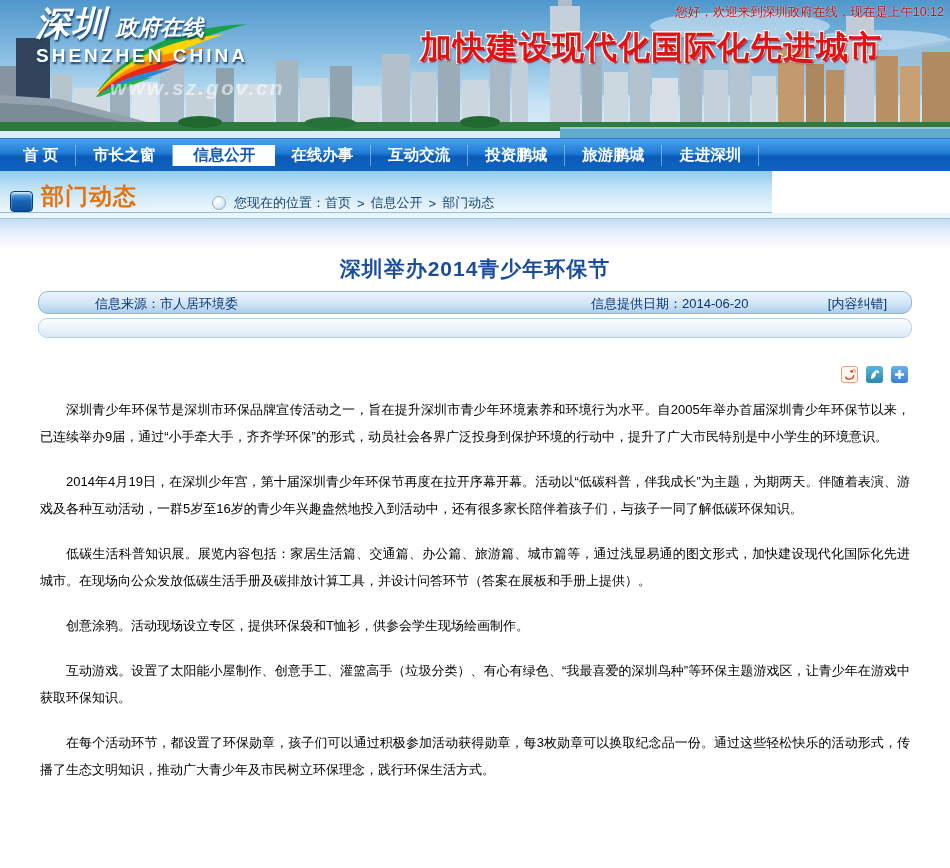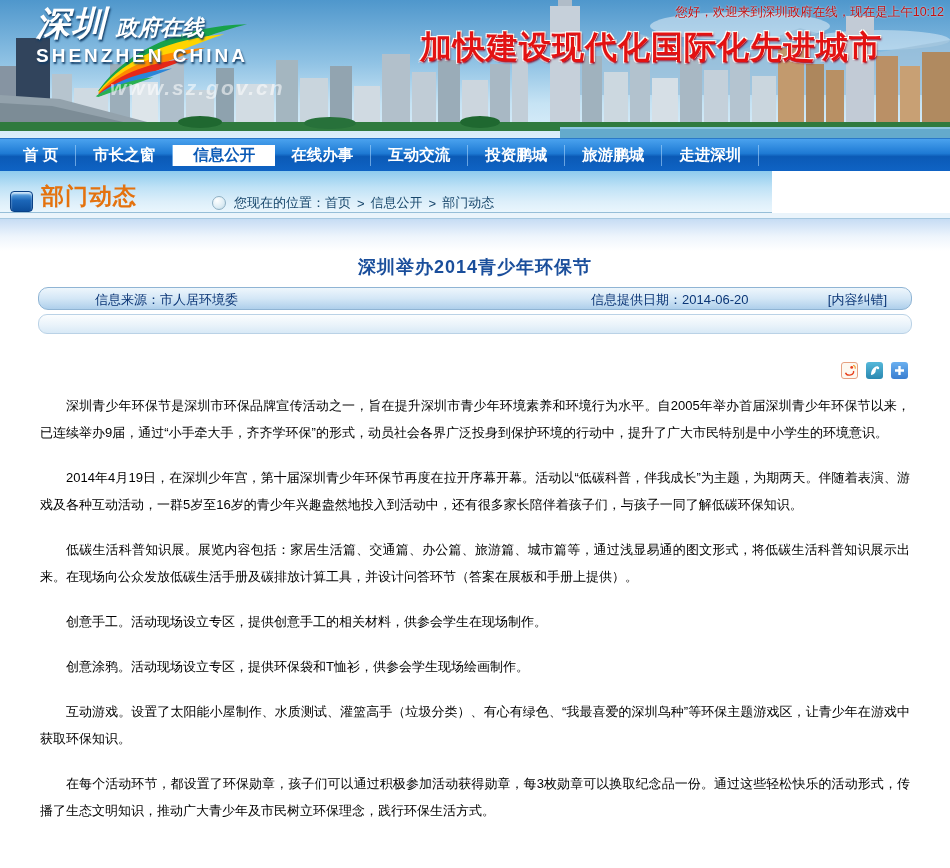--- a/index.html
+++ b/index.html
@@ -31,21 +31,21 @@
   .section-icon{width:21px;height:19px;border-radius:4px;margin:0 8px 0 10px;background:linear-gradient(180deg,#6db4ec 0%,#1b66b8 45%,#0c4e9c 100%);border:1px solid #0a4186;box-shadow:inset 0 2px 2px rgba(255,255,255,.7);}
   .section-title{font-size:23px;font-weight:bold;color:#e4720e;letter-spacing:1px;}
   .crumb-loc{display:flex;align-items:center;margin-left:75px;font-size:13px;color:#17466b;}
   .bullet{width:12px;height:12px;border-radius:50%;background:radial-gradient(circle at 35% 30%,#ffffff 0%,#dcecf4 60%,#b9d2e0 100%);border:1px solid #8fb0c4;margin-right:8px;}
   .crumb-loc a{color:#17466b;text-decoration:none;cursor:pointer;}
   .crumb-sep{margin:0 6px;color:#17466b;}
   .underline2{width:950px;height:5px;background:#eaf4fb;border-bottom:1px solid #a6c8e0;}
   .fadeband{width:950px;height:32px;background:linear-gradient(180deg,#c6dcf4 0%,#eef5fc 55%,#ffffff 100%);}
 
   
-  .title{margin:4px 0 8px 0;text-align:center;font-size:18px;font-weight:bold;color:#1a4e9b;letter-spacing:1px;}
+  .title{margin:4px 0 8px 0;text-align:center;font-size:21px;font-weight:bold;color:#1a4e9b;letter-spacing:1px;}
   .bar{position:relative;margin:0 38px;height:21px;border-radius:10px;border:1px solid #8fb4d4;background:linear-gradient(180deg,#eef6fc 0%,#d4e7f6 50%,#aecfeb 100%);font-size:13px;color:#0a3576;}
   .bar span{position:absolute;top:3px;white-space:nowrap;}
   .bar .src{left:56px;}
   .bar .date{left:552px;}
   .bar .fix{right:24px;cursor:pointer;}
   .bar2{margin:4px 38px 0 38px;height:18px;border-radius:9px;border:1px solid #bad2e6;background:linear-gradient(180deg,#fbfdfe 0%,#e8f2fa 60%,#d8e9f6 100%);}
 
   
   .share{display:flex;justify-content:flex-end;gap:8px;margin:28px 42px 0 0;height:18px;}
   .share .ic{width:17px;height:17px;border-radius:3px;cursor:pointer;display:block;}
@@ -188,20 +188,19 @@
     <span class="ic plus">
       <svg width="17" height="17" viewBox="0 0 17 17">
         <path d="M8.5,4 v9 M4,8.5 h9" stroke="#ffffff" stroke-width="2.4"></path>
       </svg>
     </span>
   </div>
 
   <div class="article">
     <p>深圳青少年环保节是深圳市环保品牌宣传活动之一，旨在提升深圳市青少年环境素养和环境行为水平。自2005年举办首届深圳青少年环保节以来，已连续举办9届，通过“小手牵大手，齐齐学环保”的形式，动员社会各界广泛投身到保护环境的行动中，提升了广大市民特别是中小学生的环境意识。</p>
     <p>2014年4月19日，在深圳少年宫，第十届深圳青少年环保节再度在拉开序幕开幕。活动以“低碳科普，伴我成长”为主题，为期两天。伴随着表演、游戏及各种互动活动，一群5岁至16岁的青少年兴趣盎然地投入到活动中，还有很多家长陪伴着孩子们，与孩子一同了解低碳环保知识。</p>
-    <p>低碳生活科普知识展。展览内容包括：家居生活篇、交通篇、办公篇、旅游篇、城市篇等，通过浅显易通的图文形式，将低碳生活科普知识展示出来。在现场向公众发放低碳生活手册及碳排放计算工具，并设计问答环节（答案在展板和手册上提供）。</p>
-    <p>创意手工。活动现场设立专区，提供创意手工的相关材料，供参会学生在现场制作。</p>
+    <p>低碳生活科普知识展。展览内容包括：家居生活篇、交通篇、办公篇、旅游篇、城市篇等，通过浅显易通的图文形式，加快建设现代化国际化先进城市。在现场向公众发放低碳生活手册及碳排放计算工具，并设计问答环节（答案在展板和手册上提供）。</p>
     <p>创意涂鸦。活动现场设立专区，提供环保袋和T恤衫，供参会学生现场绘画制作。</p>
-    <p>互动游戏。设置了太阳能小屋制作、水质测试、灌篮高手（垃圾分类）、有心有绿色、“我最喜爱的深圳鸟种”等环保主题游戏区，让青少年在游戏中获取环保知识。</p>
+    <p>互动游戏。设置了太阳能小屋制作、创意手工、灌篮高手（垃圾分类）、有心有绿色、“我最喜爱的深圳鸟种”等环保主题游戏区，让青少年在游戏中获取环保知识。</p>
     <p>在每个活动环节，都设置了环保勋章，孩子们可以通过积极参加活动获得勋章，每3枚勋章可以换取纪念品一份。通过这些轻松快乐的活动形式，传播了生态文明知识，推动广大青少年及市民树立环保理念，践行环保生活方式。</p>
   </div>
 
 </div>
 
 </body></html>

